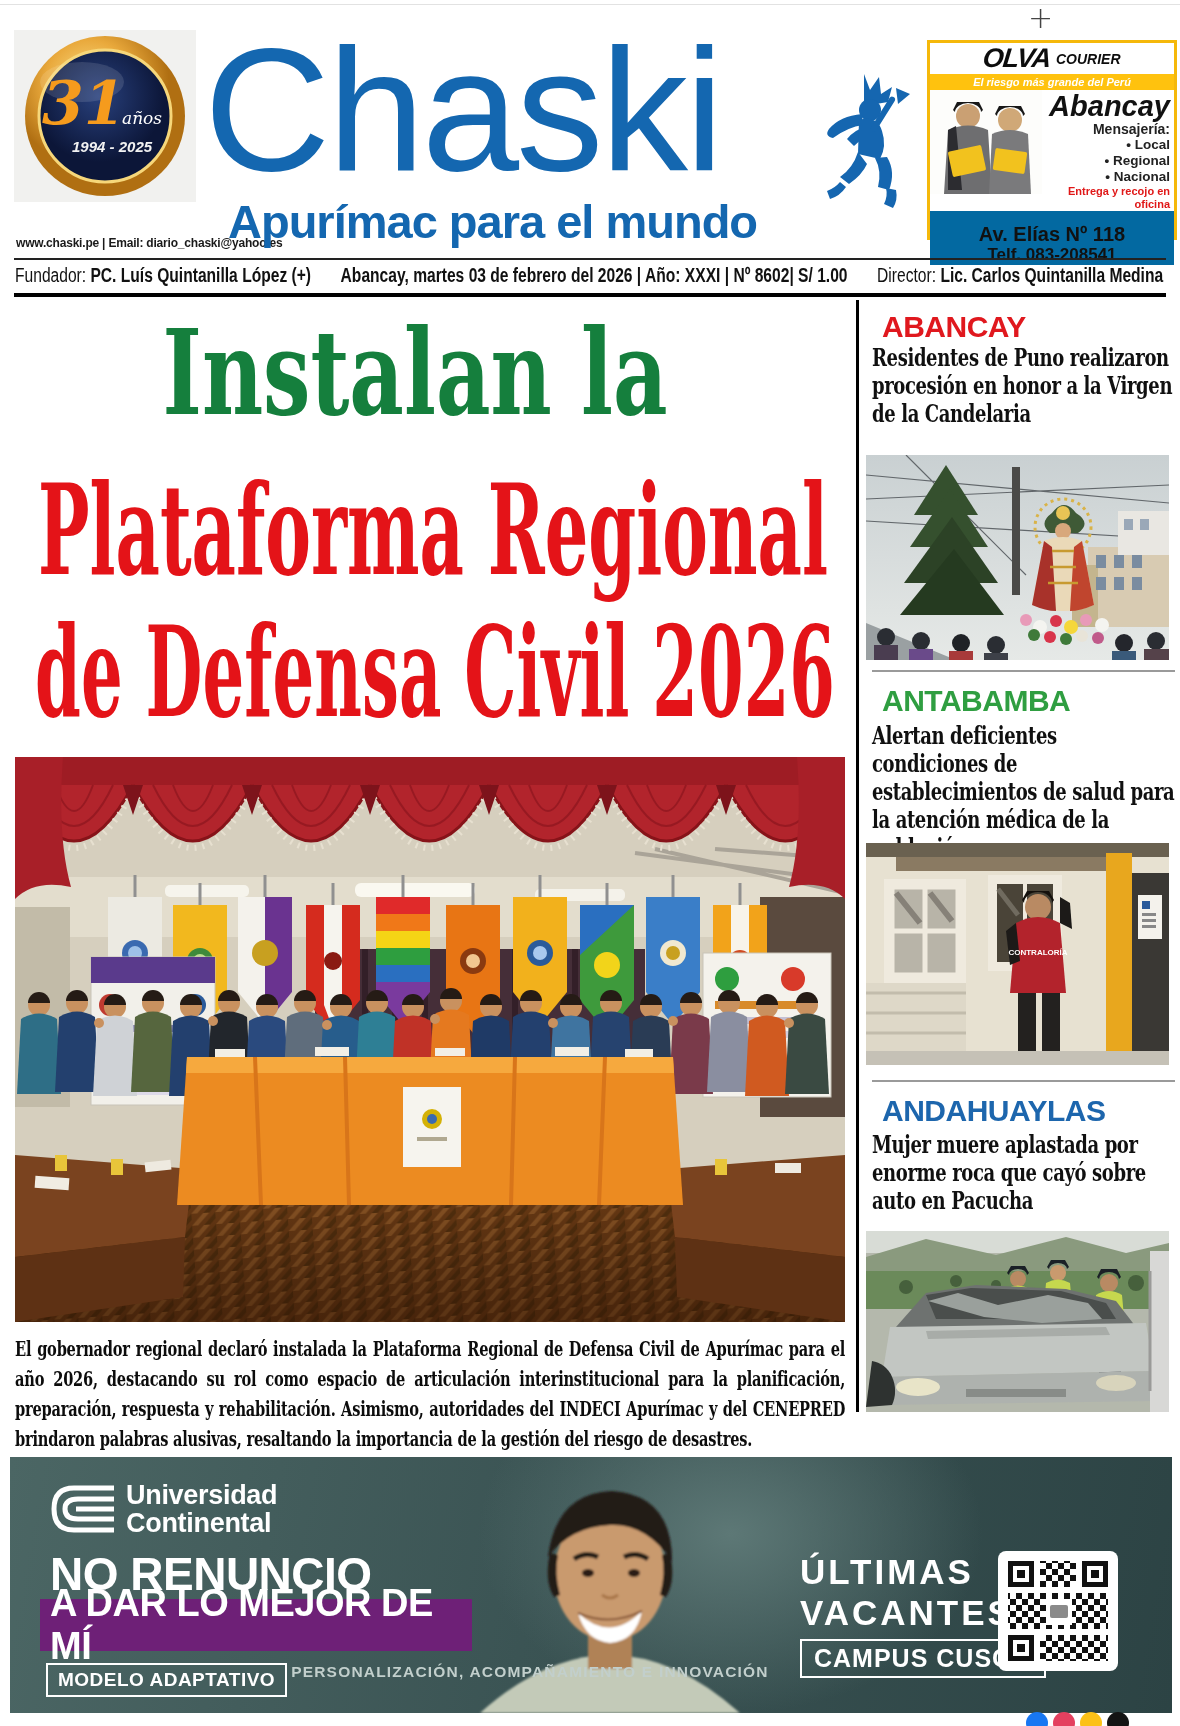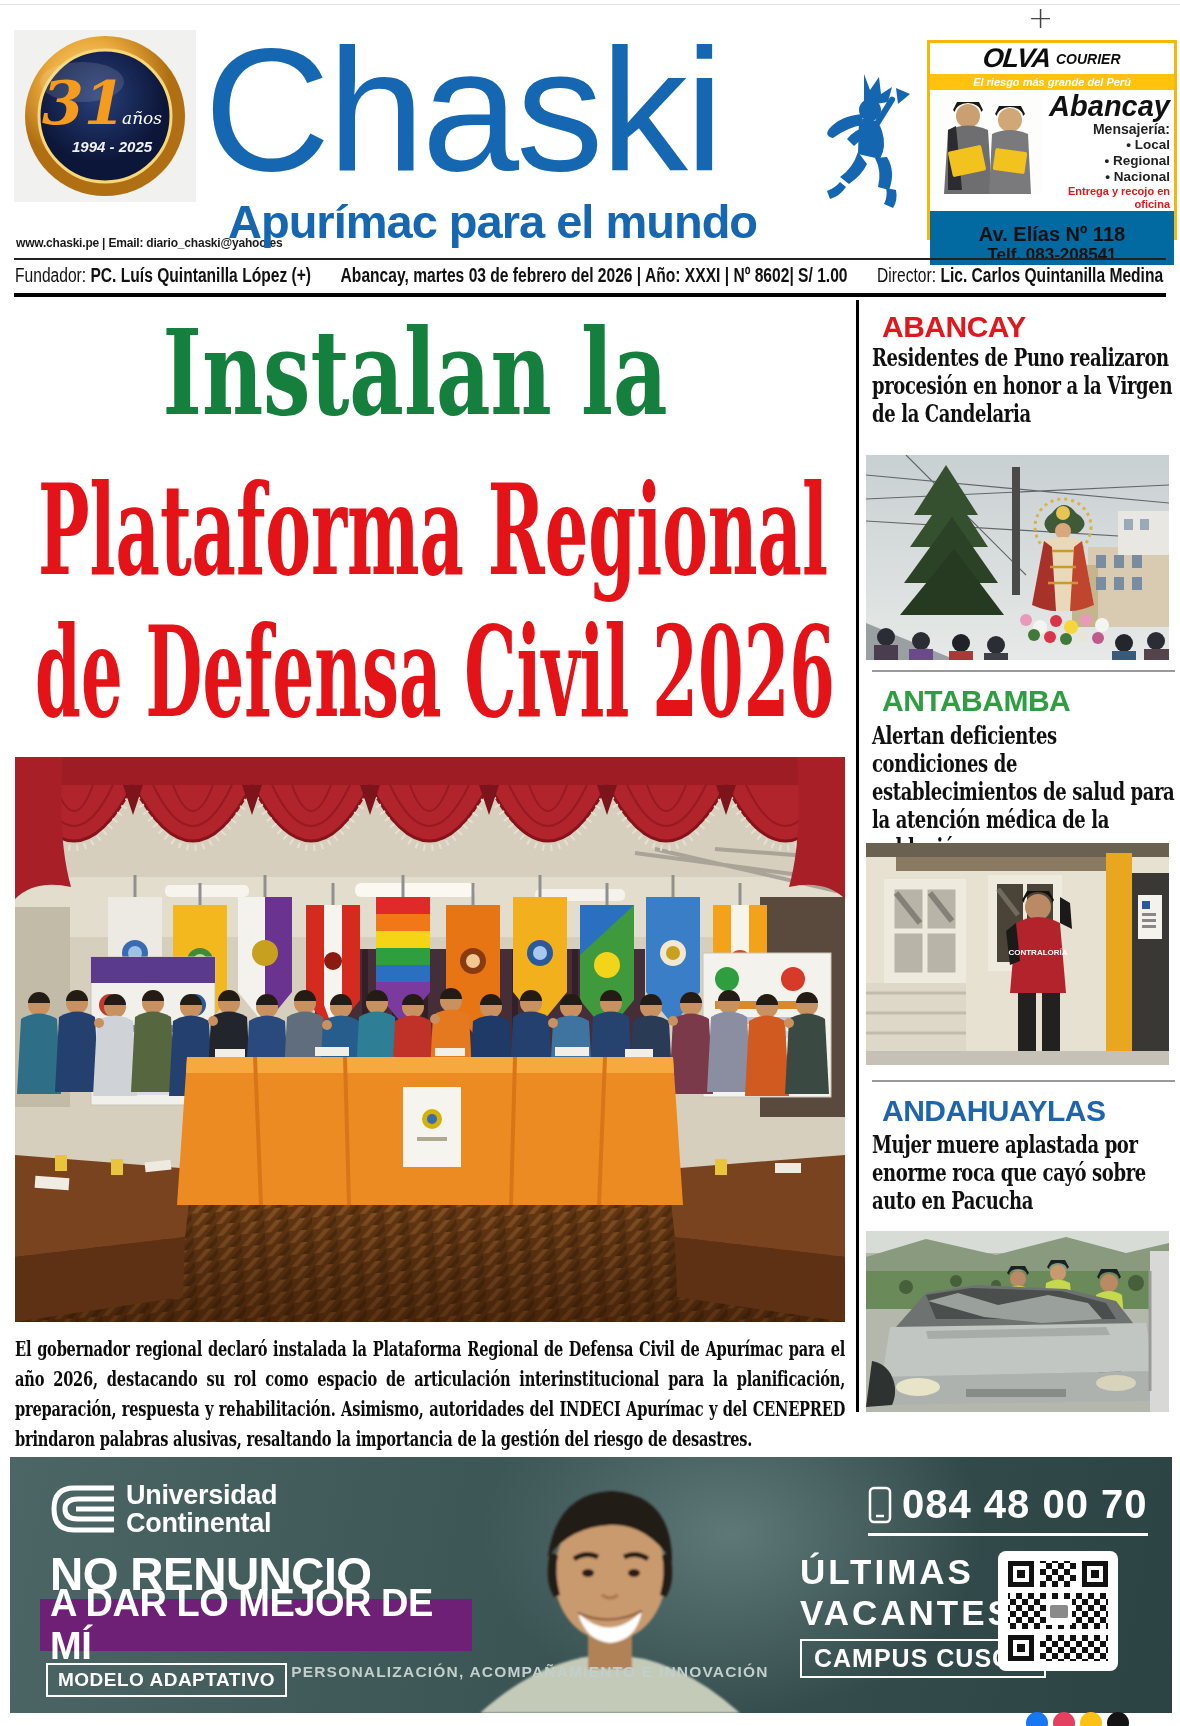--- a/index.html
+++ b/index.html
@@ -595,27 +595,20 @@
     </div>
     <div class="ab norenuncio">NO RENUNCIO</div>
     <div class="ab purplebar">
       <span>A DAR LO MEJOR DE MÍ</span>
     </div>
     <div class="ab modelrow">
       <span class="modelbox">MODELO ADAPTATIVO</span>
       <span class="modeldesc">PERSONALIZACIÓN, ACOMPAÑAMIENTO E INNOVACIÓN</span>
     </div>
 
-    <div class="ab phone">
-      <svg width="24" height="38" viewBox="0 0 24 38">
-        <rect x="2" y="2" width="20" height="34" rx="4" fill="none" stroke="#fff" stroke-width="2.5"></rect>
-        <line x1="8" y1="30" x2="16" y2="30" stroke="#fff" stroke-width="2.5"></line>
-      </svg>
-      <span>084 48 00 70</span>
-    </div>
     <div class="ab vac">
       <div>ÚLTIMAS</div>
       <div>VACANTES</div>
     </div>
     <div class="ab campusbox">CAMPUS CUSCO</div>
 
     <div class="ab qr">
       <svg width="120" height="120" viewBox="0 0 120 120">
         <rect width="120" height="120" rx="8" fill="#fff"></rect>
         <defs>

